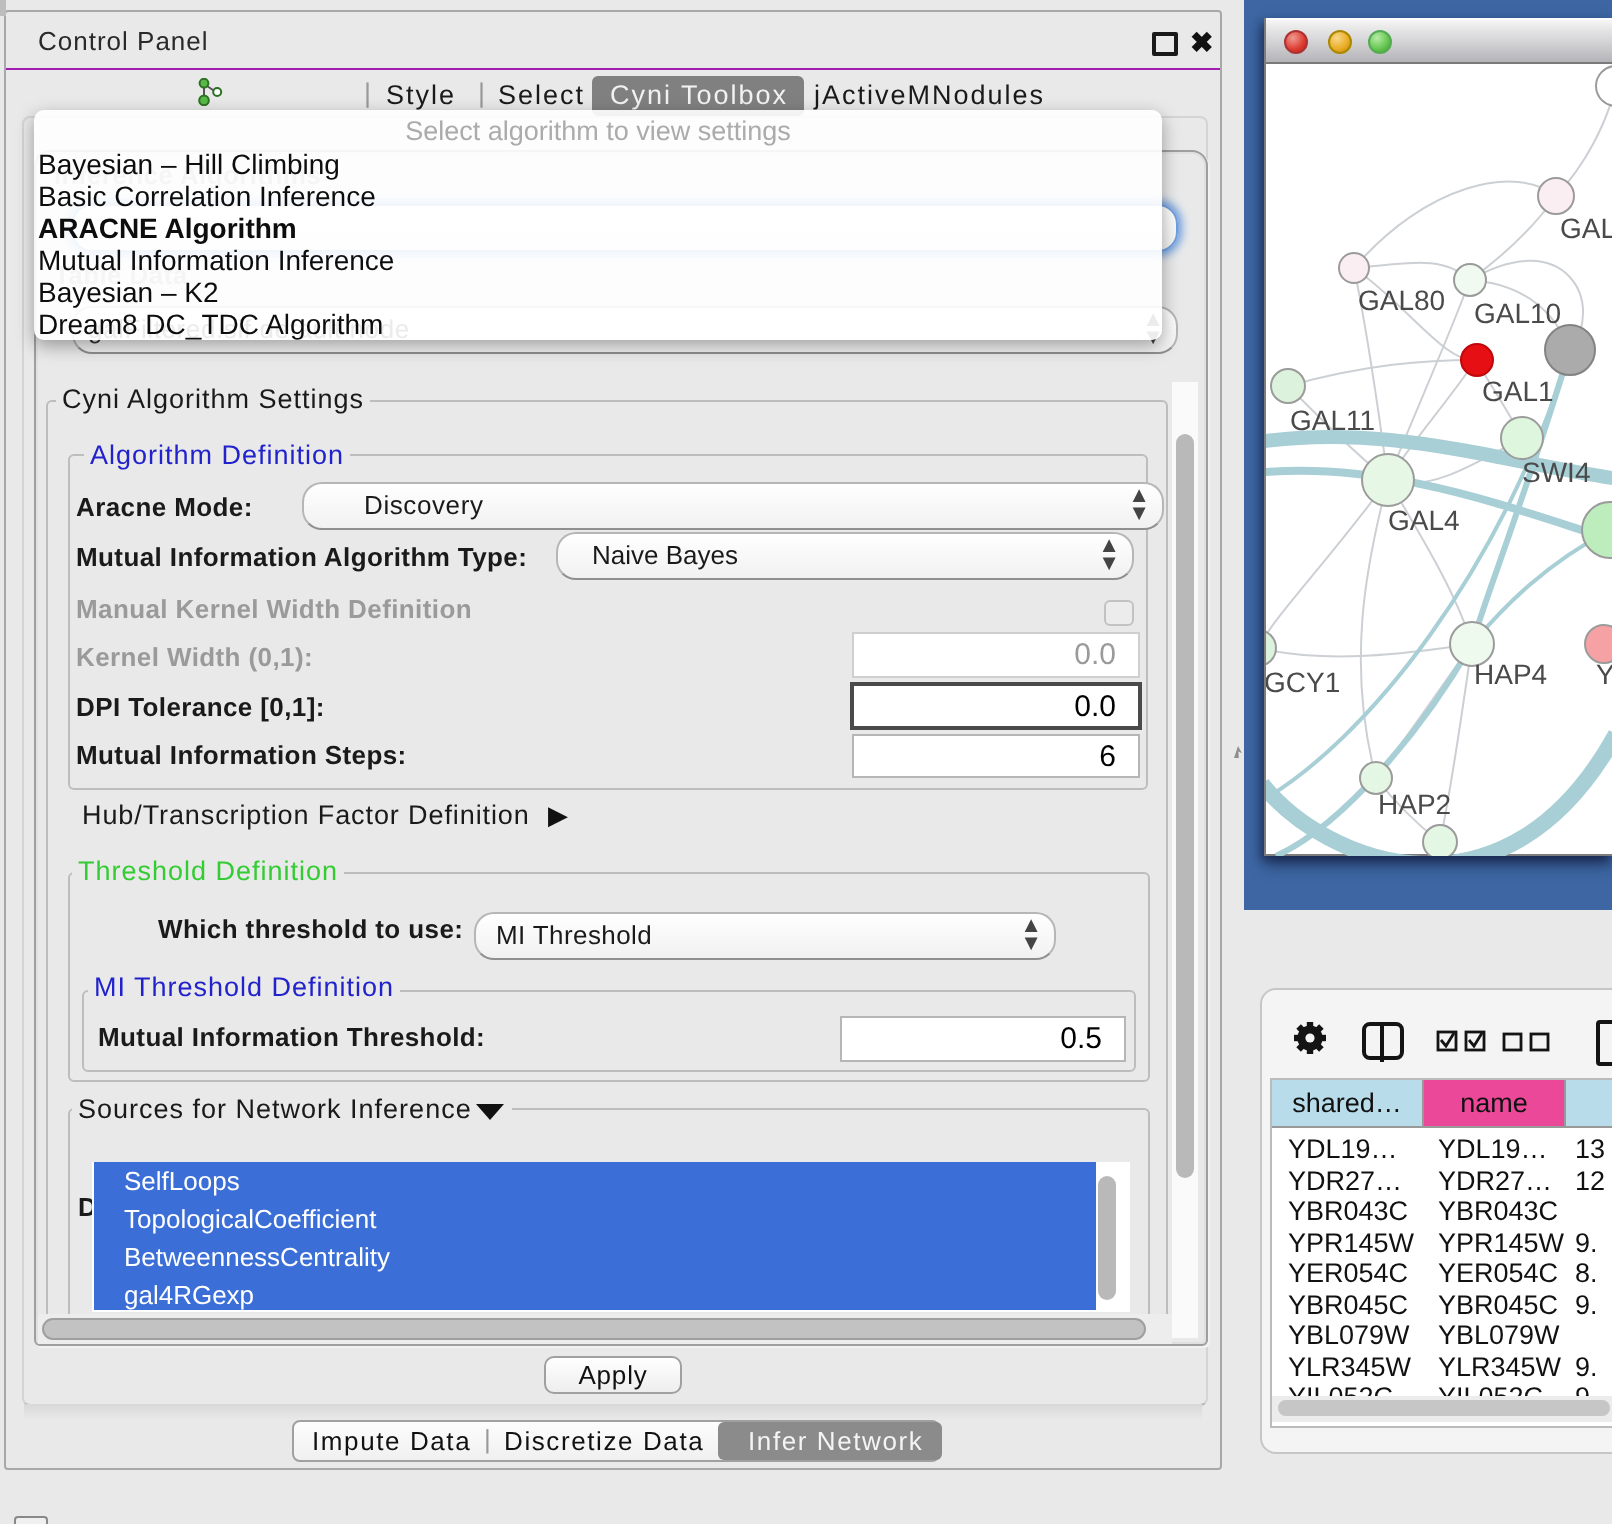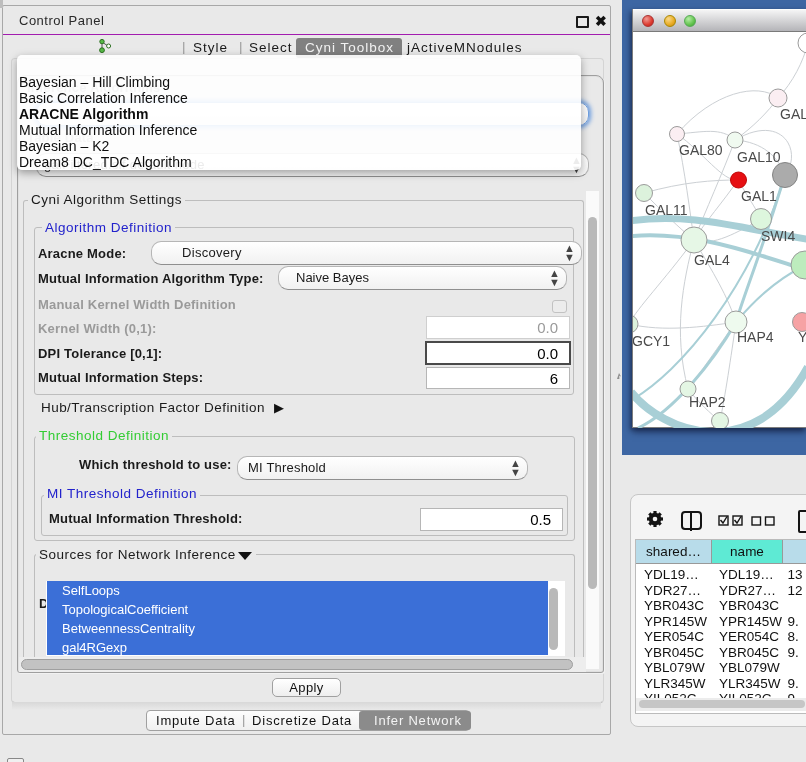--- a/index.html
+++ b/index.html
@@ -145,20 +145,21 @@
       <span class="abs" style="left:105px;top:2px;color:#111;">Discretize Data</span>
       <div class="abs" style="left:212px;top:0px;width:112px;height:19px;background:#8b8b8b;border-radius:3px;"></div>
       <span class="abs" style="left:227px;top:2px;color:#f4f4f4;">Infer Network</span>
     </div>
   </div>
 
   <div class="abs" style="left:27px;top:80px;font-size:13px;font-weight:bold;color:#9a9a9a;letter-spacing:0.2px;">Inference Algorithms</div>
   <div class="abs" style="left:27px;top:130px;font-size:13px;font-weight:bold;color:#9a9a9a;letter-spacing:0.2px;">Table Data</div>
 
   <div class="abs" style="left:17px;top:55px;width:564px;height:115px;background:rgba(255,255,255,0.9);border-radius:5px;box-shadow:0 3px 9px rgba(0,0,0,0.35);font-size:14px;color:#0d0d0d;">
+    <div class="abs" style="left:0;top:3px;width:100%;text-align:center;color:#ababab;font-size:13.5px;">Select algorithm to view settings</div>
     <div class="abs" style="left:2px;top:19px;line-height:16px;">
       Bayesian – Hill Climbing<br>
       Basic Correlation Inference<br>
       <span class="b">ARACNE Algorithm</span><br>
       Mutual Information Inference<br>
       Bayesian – K2<br>
       Dream8 DC_TDC Algorithm
     </div>
   </div>
 
@@ -263,21 +264,21 @@
     <svg class="abs" style="left:129px;top:61px;" width="24" height="10" viewBox="0 0 24 10">
       <g fill="none" stroke="#141414" stroke-width="1.4">
         <rect x="1" y="1" width="8.5" height="8"></rect>
           <rect x="14.5" y="1" width="8.5" height="8"></rect>
       </g>
     </svg>
     <div class="abs" style="left:176px;top:55px;width:14px;height:19px;border:2px solid #141414;border-radius:2px;background:#f4f4f4;"></div>
 
     <div class="abs" style="left:13px;top:84px;width:180px;height:173px;background:#fff;border:1px solid #bbb;overflow:hidden;font-size:13.5px;color:#111;">
       <div class="abs" style="left:0;top:0;width:75px;height:23px;background:#b8dcea;border-right:1px solid #999;border-bottom:1px solid #999;text-align:center;line-height:23px;">shared…</div>
-      <div class="abs" style="left:76px;top:0;width:70px;height:23px;background:#5eead4;border-right:1px solid #999;border-bottom:1px solid #999;text-align:center;line-height:23px;">name</div>
+      <div class="abs" style="left:76px;top:0;width:70px;height:23px;background:#ec4899;border-right:1px solid #999;border-bottom:1px solid #999;text-align:center;line-height:23px;">name</div>
       <div class="abs" style="left:147px;top:0;width:33px;height:23px;background:#b8dcea;border-bottom:1px solid #999;"></div>
       <div class="abs" style="left:8px;top:27px;line-height:15.5px;">YDL19…<br>YDR27…<br>YBR043C<br>YPR145W<br>YER054C<br>YBR045C<br>YBL079W<br>YLR345W<br>YIL052C</div>
       <div class="abs" style="left:83px;top:27px;line-height:15.5px;">YDL19…<br>YDR27…<br>YBR043C<br>YPR145W<br>YER054C<br>YBR045C<br>YBL079W<br>YLR345W<br>YIL052C</div>
       <div class="abs" style="left:151.5px;top:27px;line-height:15.5px;">13<br>12<br><br>9.<br>8.<br>9.<br><br>9.<br>9.</div>
       <div class="abs" style="left:0px;top:158px;width:180px;height:13px;background:#ececec;"></div>
       <div class="abs" style="left:3px;top:160px;width:166px;height:8px;background:#c6c6c6;border-radius:4px;"></div>
     </div>
   </div>
 
   <div class="abs" style="left:7px;top:758px;width:15px;height:14px;background:#f0f0f0;border:1px solid #888;border-radius:2px;"></div>

